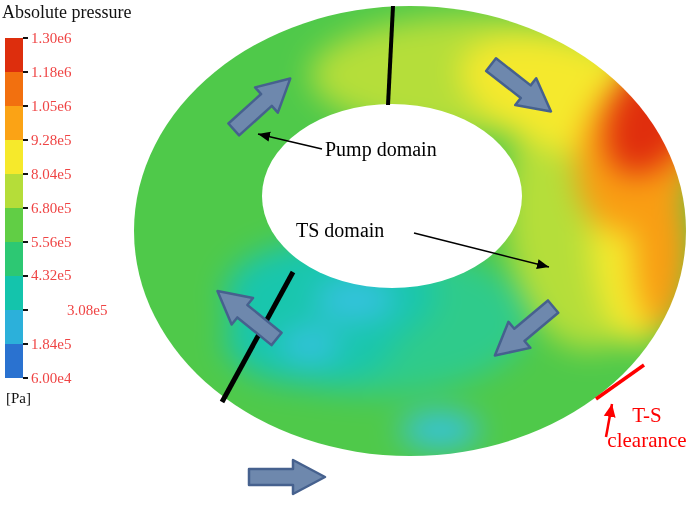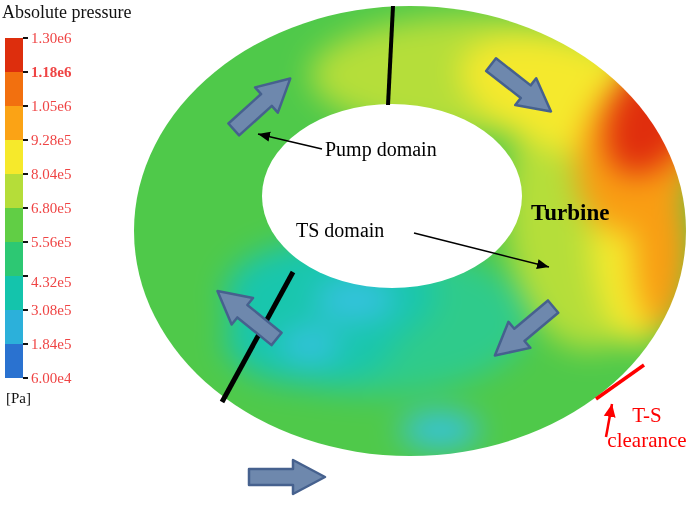--- a/index.html
+++ b/index.html
@@ -95,44 +95,43 @@
         <div class="band" style="background: rgb(97, 206, 69);"></div>
         <div class="band" style="background: rgb(45, 200, 115);"></div>
         <div class="band" style="background: rgb(20, 196, 172);"></div>
         <div class="band" style="background: rgb(44, 176, 218);"></div>
         <div class="band" style="background: rgb(42, 114, 208);"></div>
       </div>
     <div class="tickwrap">
         <div class="tick" style="top: -1px;"></div>
         <div class="ticklabel" style="top: -9px;">1.30e6</div>
         <div class="tick" style="top: 33px;"></div>
-        <div class="ticklabel" style="top: 25px; font-weight: bold;">1.18e6</div>
+        <div class="ticklabel" style="top: 25px;">1.18e6</div>
         <div class="tick" style="top: 67px;"></div>
         <div class="ticklabel" style="top: 59px;">1.05e6</div>
         <div class="tick" style="top: 101px;"></div>
         <div class="ticklabel" style="top: 93px;">9.28e5</div>
         <div class="tick" style="top: 135px;"></div>
         <div class="ticklabel" style="top: 127px;">8.04e5</div>
         <div class="tick" style="top: 169px;"></div>
         <div class="ticklabel" style="top: 161px;">6.80e5</div>
         <div class="tick" style="top: 203px;"></div>
         <div class="ticklabel" style="top: 195px;">5.56e5</div>
         <div class="tick" style="top: 237px;"></div>
-        <div class="ticklabel" style="top: 235px; text-align: center;">4.32e5</div>
+        <div class="ticklabel" style="top: 228px; text-align: center;">4.32e5</div>
         <div class="tick" style="top: 271px;"></div>
-        <div class="ticklabel" style="top: 263px;">3.08e5</div>
+        <div class="ticklabel" style="top: 263px; margin-left: 36px;">3.08e5</div>
         <div class="tick" style="top: 305px;"></div>
         <div class="ticklabel" style="top: 297px;">1.84e5</div>
         <div class="tick" style="top: 339px;"></div>
         <div class="ticklabel" style="top: 331px;">6.00e4</div>
       </div>
     <div class="unit">[Pa]</div>
   </div>
 
   <div class="lab abs" style="left:325px;top:138px;">Pump domain</div>
   <div class="lab abs" style="left:296px;top:219px;">TS domain</div>
-  <div class="lab bold abs" style="left:531px;top:200px;">Turbine</div>
   <div class="red-label abs" style="left: 588px; top: 403px; width: 118px; text-align: center; color: rgb(254, 0, 0);">
     <div>T-S</div>
     <div>clearance</div>
   </div>
 
 </div>
 
 </body></html>

